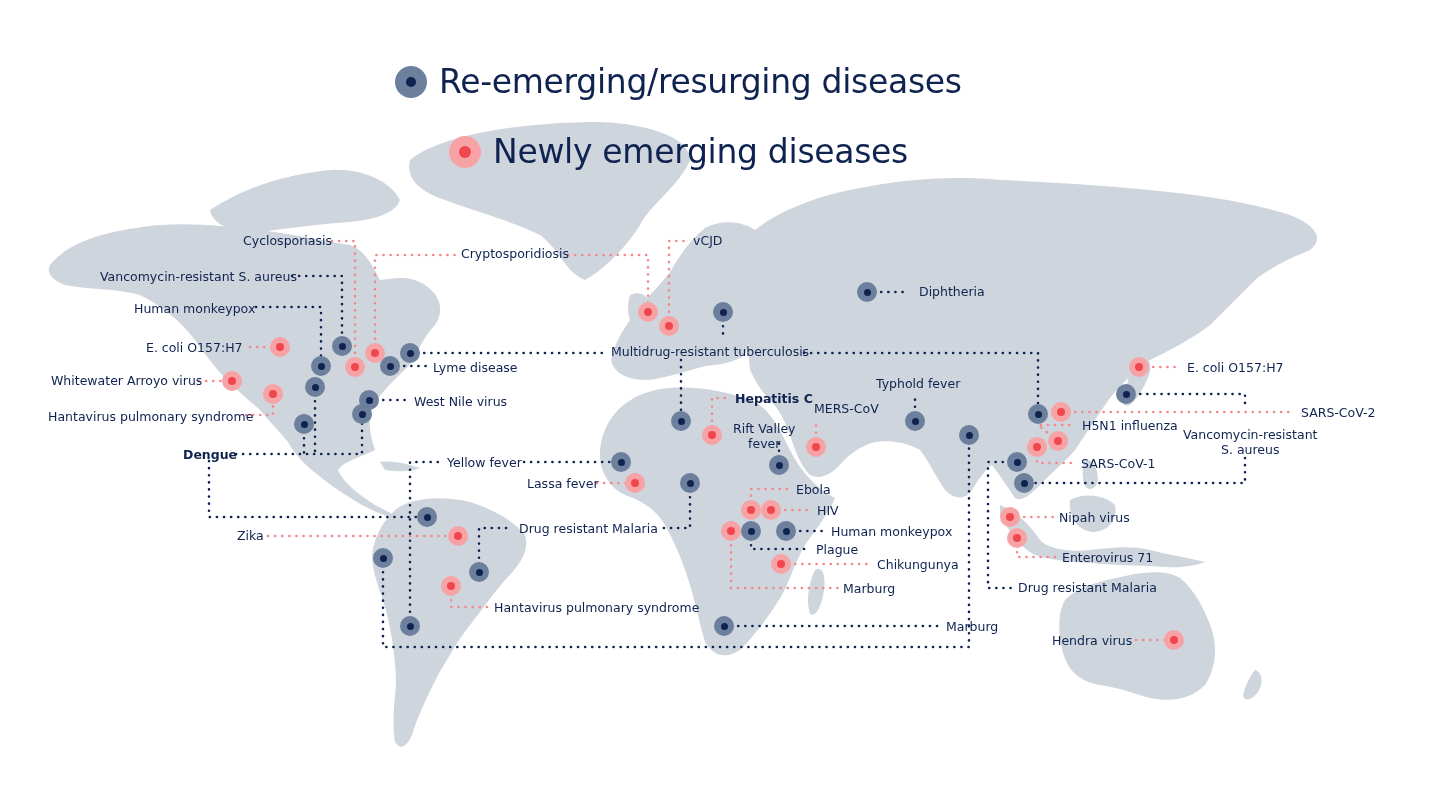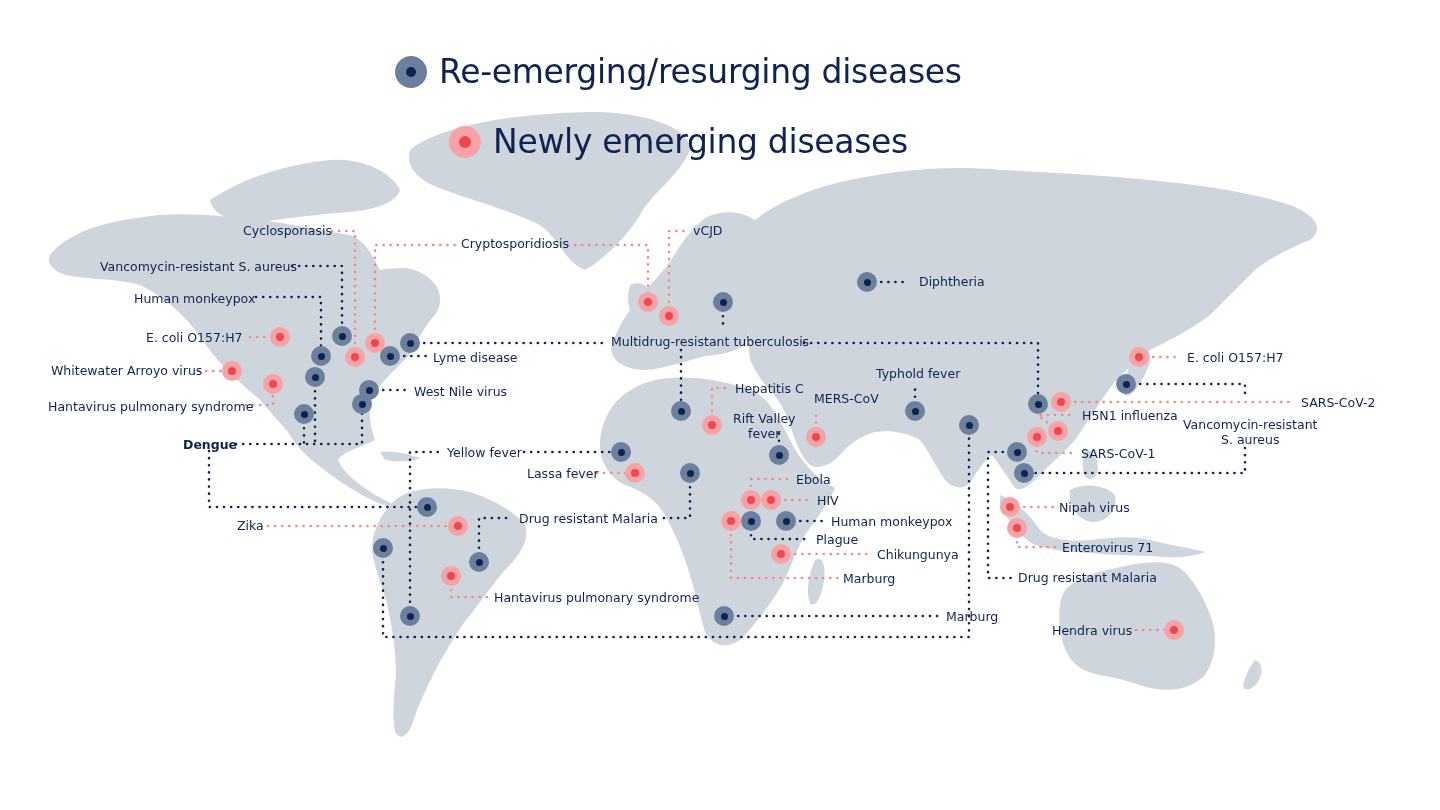--- a/index.html
+++ b/index.html
@@ -1,18 +1,18 @@
 <!DOCTYPE html>
 <html><head>
 <meta charset="utf-8">
 <style>
   html, body { margin: 0; padding: 0; background: #ffffff; }
   body { width: 1440px; height: 810px; position: relative; overflow: hidden;
          font-family: "DejaVu Sans", "Liberation Sans", sans-serif; color: #0f2350; }
-  #stage { position: absolute; left: 0; top: 0; width: 1440px; height: 794px; }
+  #stage { position: absolute; left: 0; top: 10px; width: 1440px; height: 794px; }
   #map-svg { position: absolute; left: 0; top: 0; }
   .land { fill: #cfd5dd; }
   .legend { position: absolute; left: 395px; top: 52px; }
   .legend-row { position: absolute; display: flex; align-items: center; white-space: nowrap; }
   .legend-label { font-size: 33px; font-weight: 500; color: #0f2350; letter-spacing: -0.3px; }
   .legend-swatch { width: 32px; height: 32px; border-radius: 50%; position: relative; margin-right: 12px; }
   .sw-blue { background: #6c7f9d; }
   .sw-blue::after { content: ""; position: absolute; left: 11px; top: 11px; width: 10px; height: 10px; border-radius: 50%; background: #0f2350; }
   .sw-red { background: #f7a3a6; }
   .sw-red::after { content: ""; position: absolute; left: 10px; top: 10px; width: 12px; height: 12px; border-radius: 50%; background: #f0474f; }
@@ -185,21 +185,21 @@
       <div class="label" style="left: 146px; top: 330px;">E. coli O157:H7</div>
       <div class="label" style="left: 51px; top: 363px;">Whitewater Arroyo virus</div>
       <div class="label" style="left: 48px; top: 399px;">Hantavirus pulmonary syndrome</div>
       <div class="label" style="left: 183px; top: 437px; font-weight: bold;">Dengue</div>
       <div class="label" style="left: 461px; top: 236px;">Cryptosporidiosis</div>
       <div class="label" style="left: 693px; top: 223px;">vCJD</div>
       <div class="label" style="left: 433px; top: 350px;">Lyme disease</div>
       <div class="label" style="left: 414px; top: 384px;">West Nile virus</div>
       <div class="label" style="left: 611px; top: 334px;">Multidrug-resistant tuberculosis</div>
       <div class="label" style="left: 912px; top: 274px; margin-left: 7px;">Diphtheria</div>
-      <div class="label" style="left: 735px; top: 381px;">Hepatitis C</div>
+      <div class="label" style="left: 735px; top: 381px; font-weight: bold;">Hepatitis C</div>
       <div class="label center" style="left: 733px; top: 411px;">Rift Valley<br>fever</div>
       <div class="label" style="left: 814px; top: 391px;">MERS-CoV</div>
       <div class="label" style="left: 876px; top: 366px;">Typhold fever</div>
       <div class="label" style="left: 447px; top: 445px;">Yellow fever</div>
       <div class="label" style="left: 527px; top: 466px;">Lassa fever</div>
       <div class="label" style="left: 796px; top: 472px;">Ebola</div>
       <div class="label" style="left: 817px; top: 493px;">HIV</div>
       <div class="label" style="left: 831px; top: 514px;">Human monkeypox</div>
       <div class="label" style="left: 816px; top: 532px;">Plague</div>
       <div class="label" style="left: 877px; top: 547px;">Chikungunya</div>

